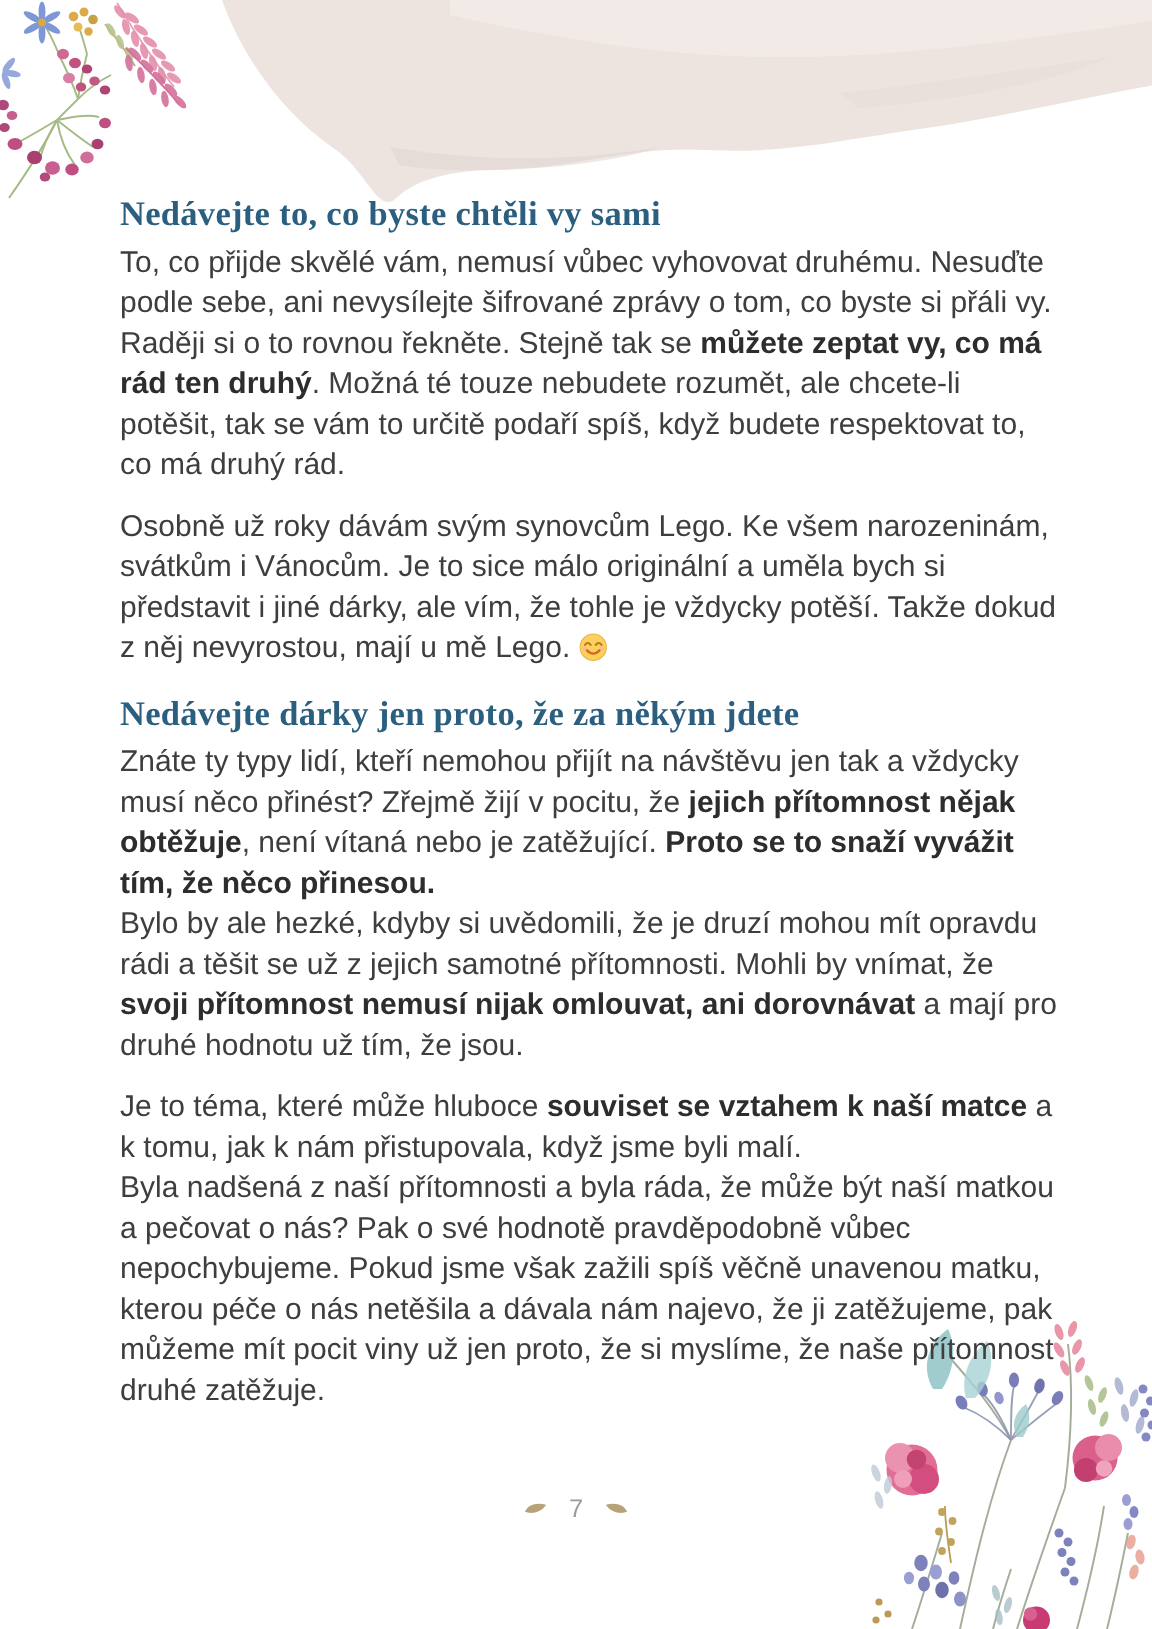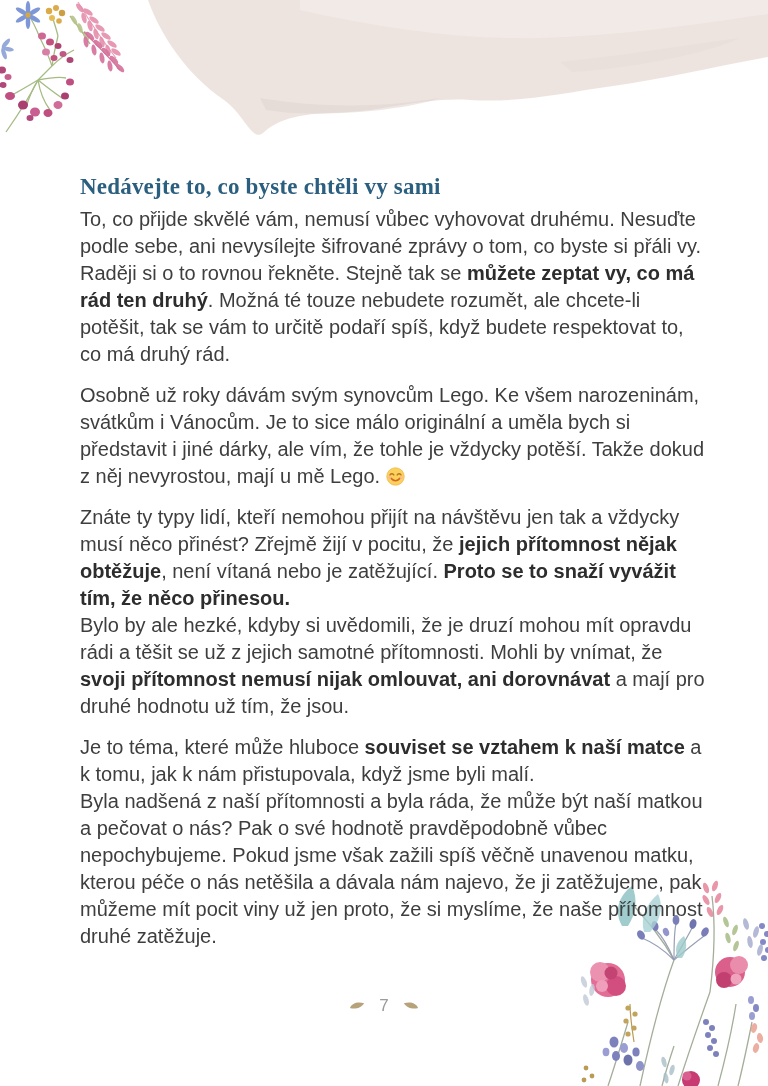--- a/index.html
+++ b/index.html
@@ -5,21 +5,21 @@
   html,body { margin:0; padding:0; }
   body { width:768px; height:1086px; background:#ffffff; font-family:"Liberation Sans", sans-serif; }
   .page { position:relative; width:768px; height:1086px; overflow:hidden; background:#ffffff; }
 
   
   .top-wash { position:absolute; top:0; left:0; width:768px; height:160px; z-index:1; }
   .flowers-top-left { position:absolute; top:0; left:0; width:140px; height:140px; z-index:2; }
   .flowers-bottom-right { position:absolute; right:0; bottom:0; width:190px; height:206px; z-index:2; }
 
   
-  .article { position:absolute; left:80px; top:129px; width:625px; z-index:3;margin-top:44px; }
+  .article { position:absolute; left:80px; top:129px; width:625px; z-index:3; }
   .section-heading {
     font-family:"Liberation Serif", serif;
     font-weight:700;
     font-size:23px;
     line-height:28px;
     color:#2b5f80;
     margin:16px 0 5px 0;
     letter-spacing:0.2px;
   }
   .section-heading:first-child { margin-top:0; }
@@ -151,20 +151,21 @@
       <p class="body-paragraph">To, co přijde skvělé vám, nemusí vůbec vyhovovat druhému. Nesuďte podle sebe, ani nevysílejte šifrované zprávy o tom, co byste si přáli vy. Raději si o to rovnou řekněte. Stejně tak se <strong>můžete zeptat vy, co má rád ten druhý</strong>. Možná té touze nebudete rozumět, ale chcete-li potěšit, tak se vám to určitě podaří spíš, když budete respektovat to, co má druhý rád.</p>
       <p class="body-paragraph">Osobně už roky dávám svým synovcům Lego. Ke všem narozeninám, svátkům i Vánocům. Je to sice málo originální a uměla bych si představit i jiné dárky, ale vím, že tohle je vždycky potěší. Takže dokud z něj nevyrostou, mají u mě Lego. <span class="emoji"><svg viewBox="0 0 20 20" aria-hidden="true">
             <circle cx="10" cy="10" r="9.2" fill="#fcd05c"></circle>
             <circle cx="10" cy="10" r="9.2" fill="none" stroke="#edb84e" stroke-width="0.8"></circle>
             <path d="M4.2,8.3 Q6.2,5.8 8.2,8.3" fill="none" stroke="#b5791f" stroke-width="1.5" stroke-linecap="round"></path>
             <path d="M11.8,8.3 Q13.8,5.8 15.8,8.3" fill="none" stroke="#b5791f" stroke-width="1.5" stroke-linecap="round"></path>
             <path d="M5.4,12 Q10,16.8 14.6,12" fill="none" stroke="#d2691e" stroke-width="1.6" stroke-linecap="round"></path>
             <circle cx="3.9" cy="11.2" r="1.5" fill="#f8b3ab" opacity="0.85"></circle>
             <circle cx="16.1" cy="11.2" r="1.5" fill="#f8b3ab" opacity="0.85"></circle>
           </svg></span></p>
+      <h2 class="section-heading">Nedávejte dárky jen proto, že za někým jdete</h2>
       <p class="body-paragraph">Znáte ty typy lidí, kteří nemohou přijít na návštěvu jen tak a vždycky musí něco přinést? Zřejmě žijí v pocitu, že <strong>jejich přítomnost nějak obtěžuje</strong>, není vítaná nebo je zatěžující. <strong>Proto se to snaží vyvážit tím, že něco přinesou.</strong><br>Bylo by ale hezké, kdyby si uvědomili, že je druzí mohou mít opravdu rádi a těšit se už z jejich samotné přítomnosti. Mohli by vnímat, že <strong>svoji přítomnost nemusí nijak omlouvat, ani dorovnávat</strong> a mají pro druhé hodnotu už tím, že jsou.</p>
       <p class="body-paragraph">Je to téma, které může hluboce <strong>souviset se vztahem k naší matce</strong> a k tomu, jak k nám přistupovala, když jsme byli malí.<br>Byla nadšená z naší přítomnosti a byla ráda, že může být naší matkou a pečovat o nás? Pak o své hodnotě pravděpodobně vůbec nepochybujeme. Pokud jsme však zažili spíš věčně unavenou matku, kterou péče o nás netěšila a dávala nám najevo, že ji zatěžujeme, pak můžeme mít pocit viny už jen proto, že si myslíme, že naše přítomnost druhé zatěžuje.</p>
     </main>
 
   <div class="footer">
     <span class="footer-leaf left">
       <svg viewBox="0 0 18 10">
           <path d="M1,7 C3,2 9,0 16,2 C13,7 6,9 1,7 Z" fill="#b7a37a"></path>
         </svg>
     </span>

